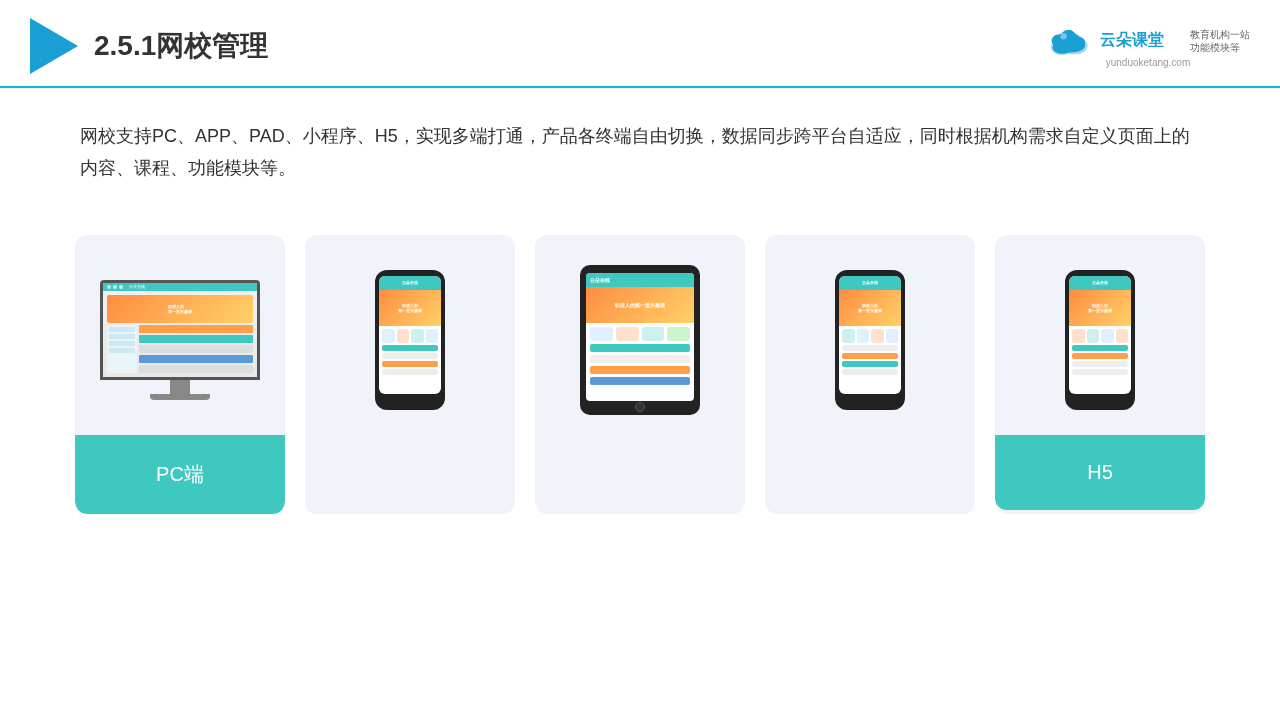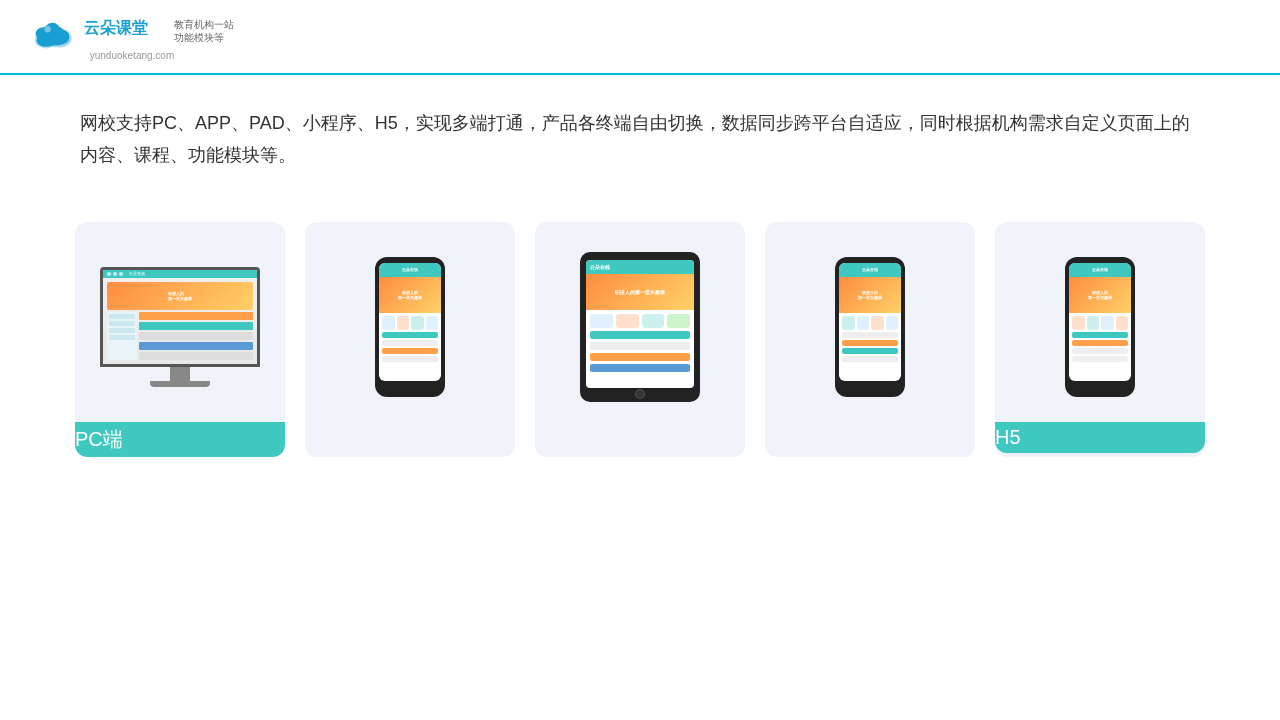--- a/index.html
+++ b/index.html
@@ -37,21 +37,21 @@
       font-weight: bold;
       color: #333;
     }
     .header-right {
       display: flex;
       flex-direction: column;
       align-items: center;
     }
     .brand-logo {
       display: flex;
-      align-items: flex-start;
+      align-items: center;
       gap: 6px;
     }
     .cloud-icon-svg {
       width: 48px;
       height: 32px;
     }
     .brand-text-cn {
       font-size: 16px;
       color: #1a9fd4;
       font-weight: bold;
@@ -95,22 +95,23 @@
       display: flex;
       align-items: center;
       justify-content: center;
       padding: 20px 16px 10px 16px;
     }
 
     .card-label {
       width: 100%;
       background: #3ec8c0;
       color: #fff;
+      text-align: center;
       font-size: 20px;
-      padding: 4px 0;
+      padding: 26px 0;
       font-weight: 500;
       border-radius: 0 0 12px 12px;
     }
 
     
     
     .monitor {
       display: flex;
       flex-direction: column;
       align-items: center;
@@ -390,20 +391,24 @@
       background: #e0f0ff;
     }
     .tablet-icon-box.orange { background: #ffe0cc; }
     .tablet-icon-box.teal { background: #ccf0ee; }
     .tablet-icon-box.green { background: #ccf5cc; }
   </style>
 </head>
 <body>
 
 <div class="header">
+  <div class="header-left">
+    <div class="logo-triangle"></div>
+    <h1 class="page-title">2.5.1网校管理</h1>
+  </div>
   <div class="header-right">
     <div class="brand-logo">
       <svg class="cloud-icon-svg" viewBox="0 0 60 40">
         <ellipse cx="20" cy="28" rx="14" ry="10" fill="#1a9fd4" opacity="0.3"></ellipse>
         <ellipse cx="36" cy="26" rx="16" ry="11" fill="#1a9fd4" opacity="0.4"></ellipse>
         <ellipse cx="28" cy="22" rx="18" ry="13" fill="#1a9fd4" opacity="0.5"></ellipse>
         <ellipse cx="20" cy="28" rx="12" ry="8" fill="#1a9fd4"></ellipse>
         <ellipse cx="35" cy="25" rx="14" ry="9" fill="#1a9fd4"></ellipse>
         <ellipse cx="27" cy="20" rx="16" ry="11" fill="#1a9fd4"></ellipse>
         <circle cx="15" cy="20" r="8" fill="#1a9fd4"></circle>

